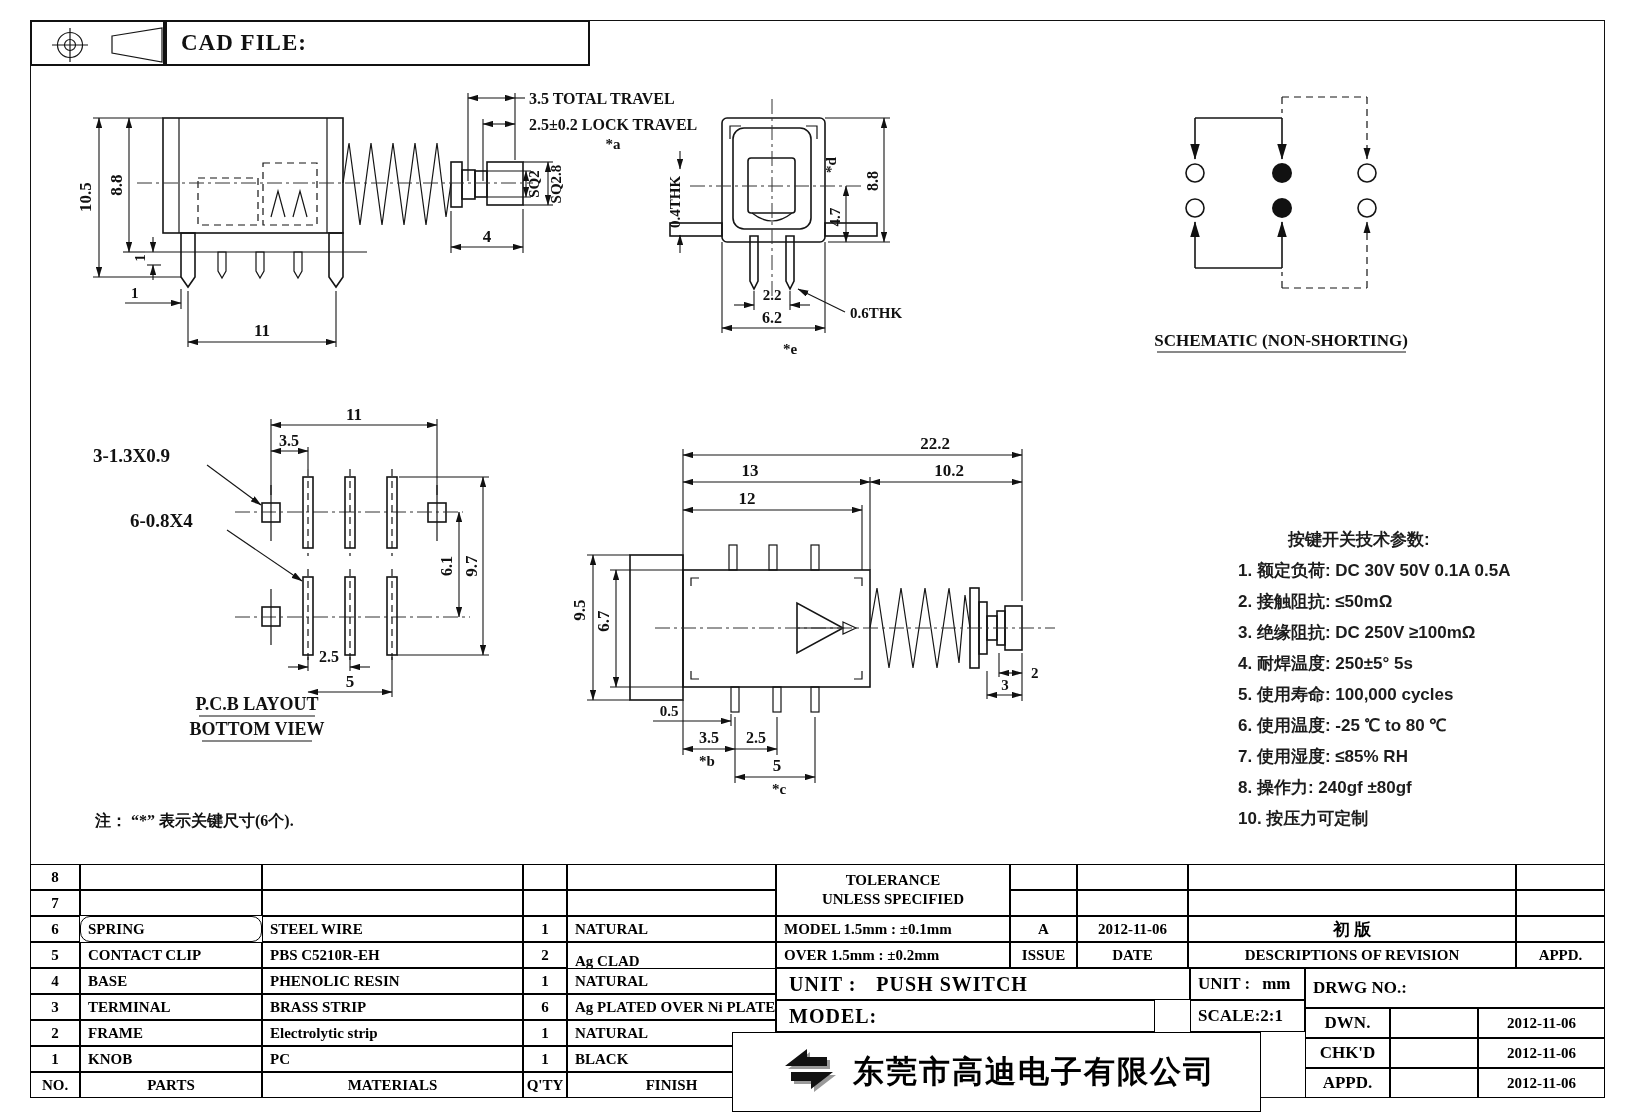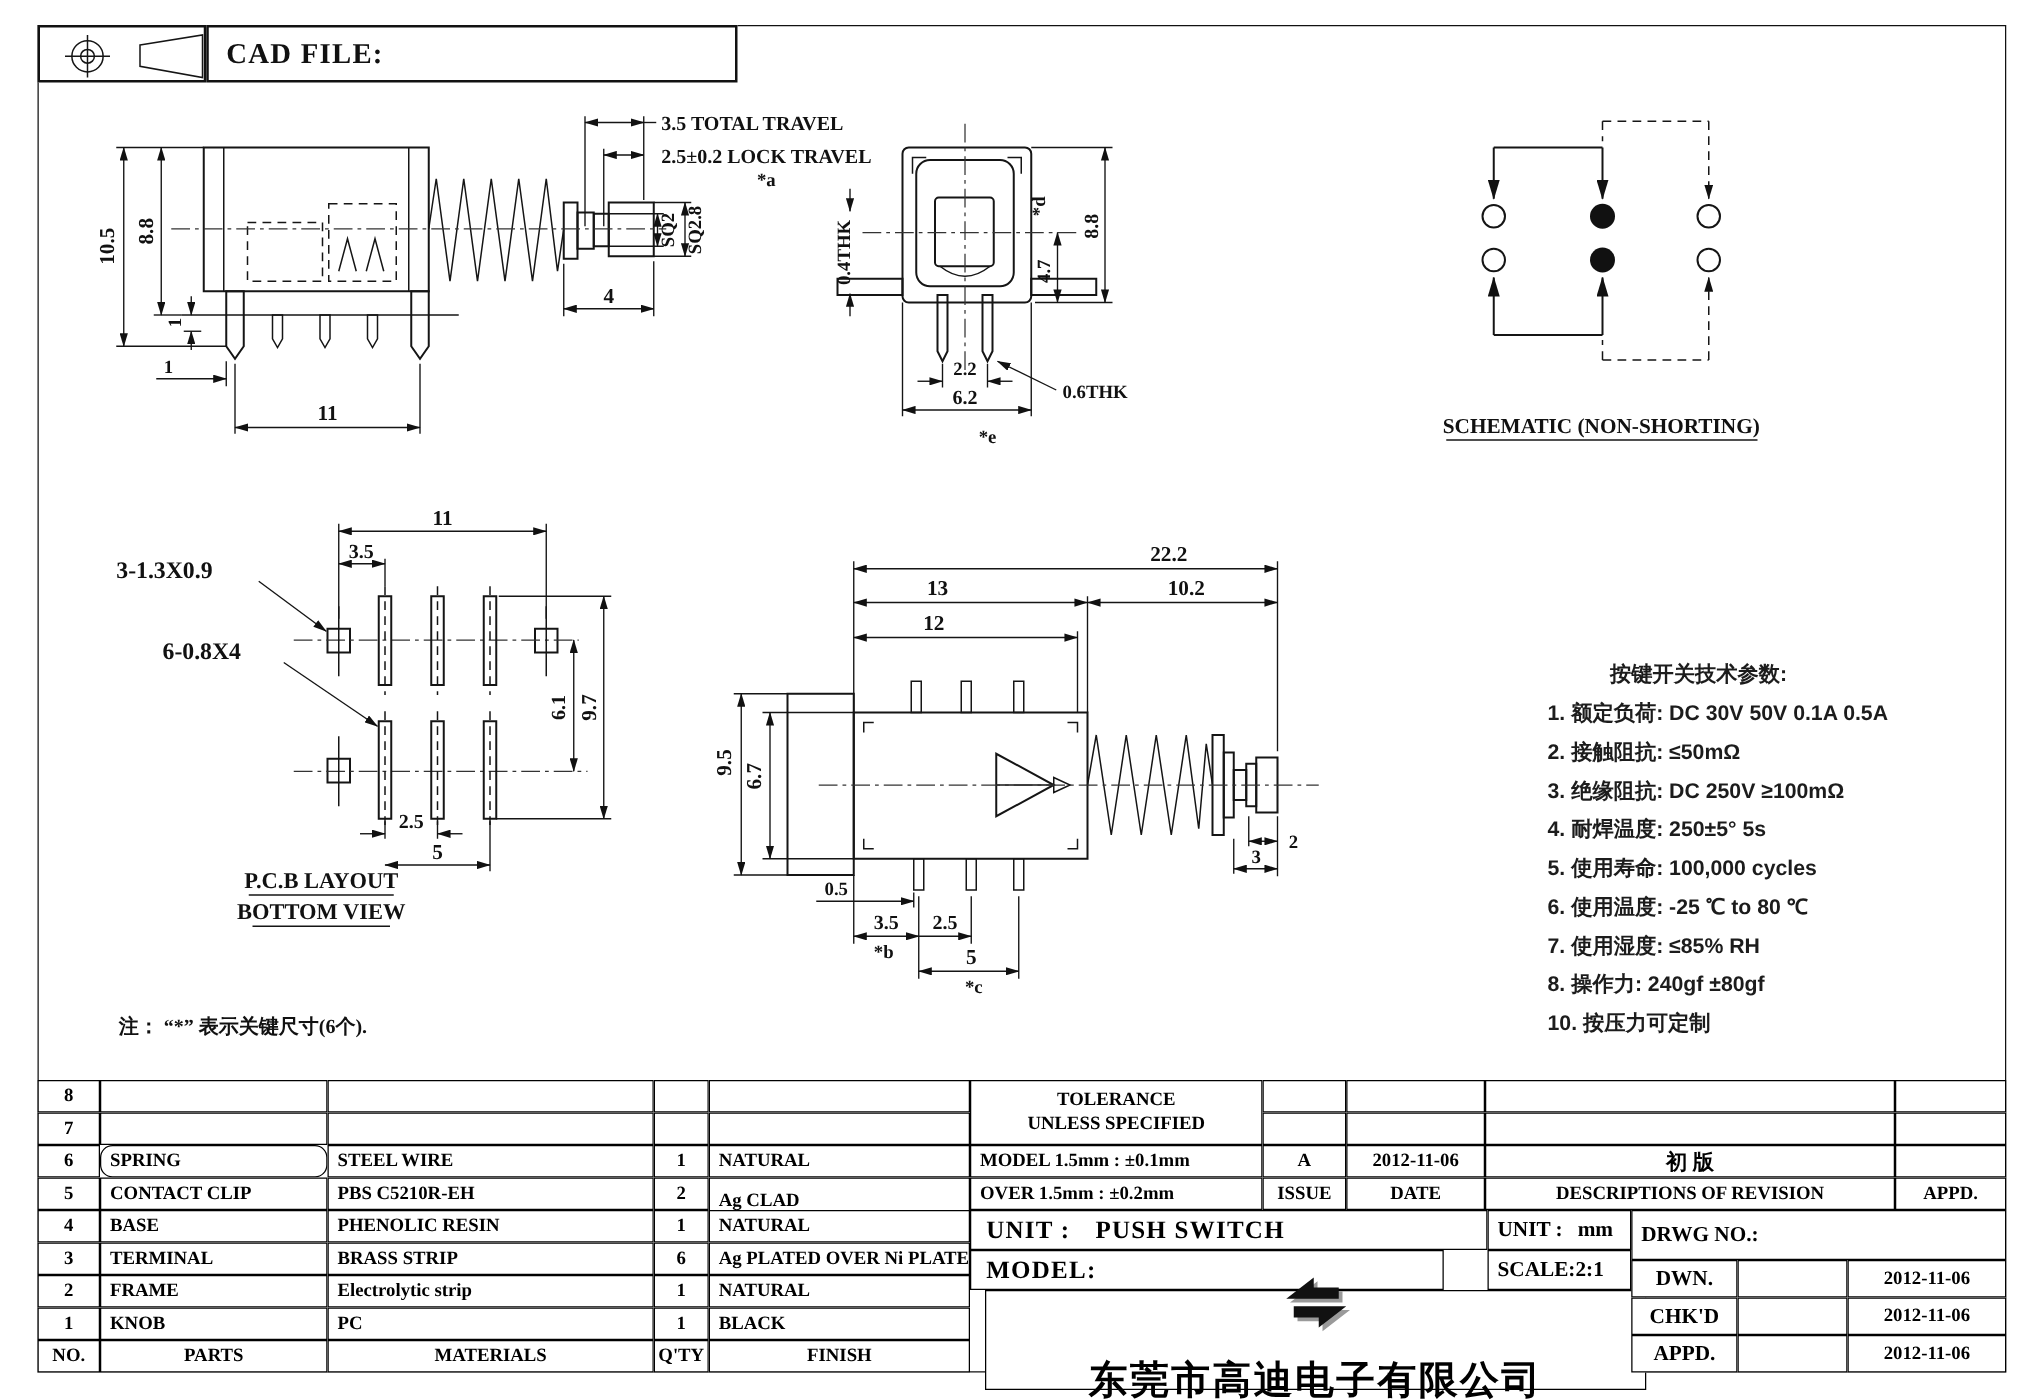--- a/index.html
+++ b/index.html
@@ -420,21 +420,21 @@
     <span>mm</span>
   </div>
   <div class="cell md" style="left:1305px;top:968px;width:300px;height:40px;">DRWG NO.:</div>
 
   <div class="cell big" style="left:776px;top:1000px;width:379px;height:32px;padding-left:12px;">MODEL:</div>
   <div class="cell md" style="left:1190px;top:1000px;width:115px;height:32px;">
     <span>SCALE:</span>
     <span>2:1</span>
   </div>
 
-  <div class="cell logo-wrap" style="left:788px;top:1032px;width:529px;height:80px;flex-direction:column;">
+  <div class="cell logo-wrap" style="left:732px;top:1032px;width:529px;height:80px;">
     <svg width="64" height="52" viewBox="0 0 64 52" style="position:static;">
       <polygon points="11,23 33,6 33,14 53,14 53,23" fill="#9a9a9a"></polygon>
       <polygon points="59,29 37,46 37,38 17,38 17,29" fill="#9a9a9a"></polygon>
       <polygon points="8,20 30,3 30,11 50,11 50,20" fill="#111"></polygon>
       <polygon points="56,26 34,43 34,35 14,35 14,26" fill="#111"></polygon>
     </svg>
     <span class="company">东莞市高迪电子有限公司</span>
   </div>
 
   <div class="cell cc md" style="left:1305px;top:1008px;width:85px;height:30px;">DWN.</div>

